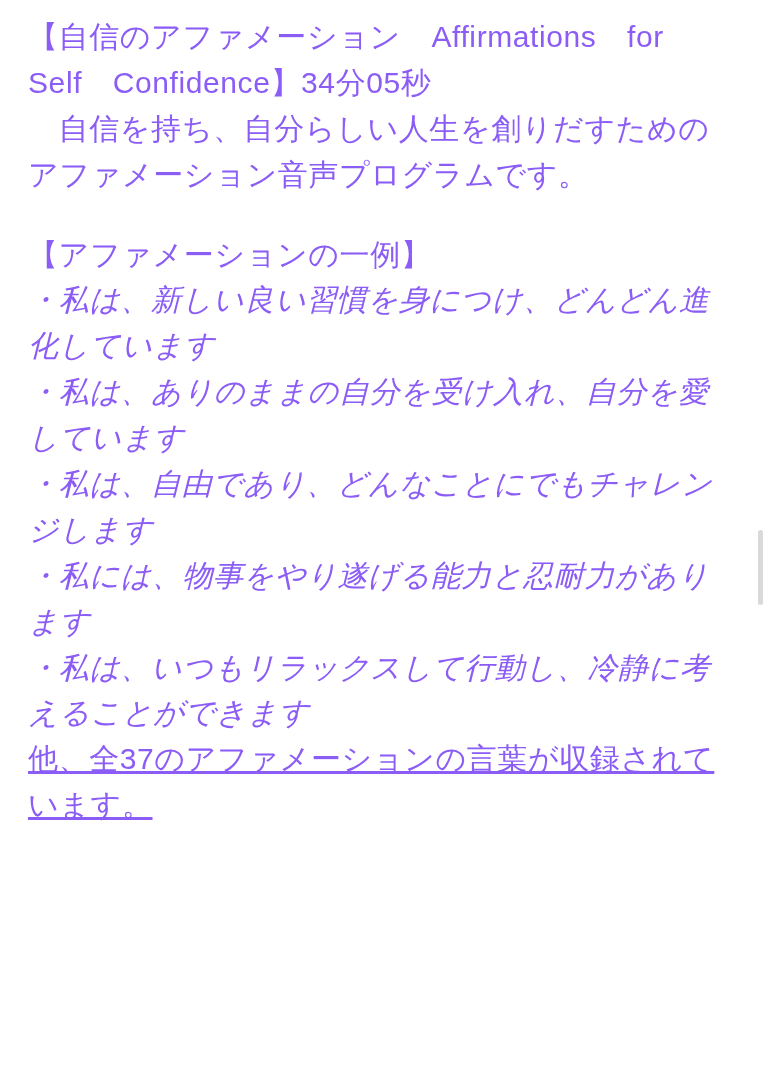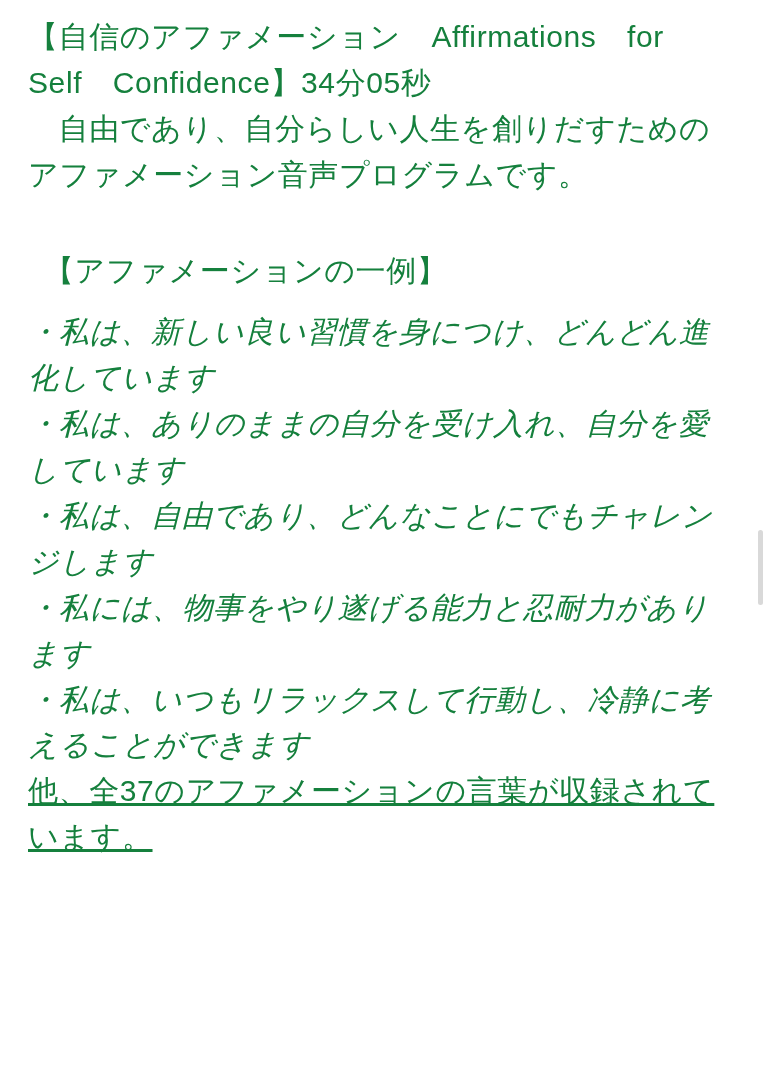--- a/index.html
+++ b/index.html
@@ -15,42 +15,42 @@
   }
   .page {
     position: relative;
     width: 765px;
     height: 1080px;
     background: #ffffff;
     box-sizing: border-box;
     padding: 14px 34px 0 28px;
   }
   .doc-text {
-    color: #15803d;
+    color: #8b5cf6;
     font-size: 30px;
     line-height: 1.53;
     letter-spacing: 0.6px;
     font-weight: 400;
   }
   .para {
     margin: 0;
     white-space: pre-wrap;
   }
   .p-title {
     margin: 0 0 0 0;
   }
   .p-lead {
     margin: 0;
     text-indent: 0;
   }
   .spacer {
     height: 34px;
   }
   .p-example-head {
-    margin: 16px;
+    margin: 0;
   }
   .p-item {
     margin: 0;
     font-style: italic;
   }
   .p-tail {
     margin: 0;
     text-decoration: underline;
   }
   
@@ -74,21 +74,21 @@
 </style>
 </head>
 <body>
 
 <div class="page">
 
   <div class="doc-text">
 
     <p class="para p-title">【自信のアファメーション　Affirmations　for　Self　Confidence】34分05秒</p>
 
-    <p class="para p-lead">　自由であり、自分らしい人生を創りだすためのアファメーション音声プログラムです。</p>
+    <p class="para p-lead">　自信を持ち、自分らしい人生を創りだすためのアファメーション音声プログラムです。</p>
 
     <div class="spacer"></div>
 
     <p class="para p-example-head">【アファメーションの一例】</p>
 
     <p class="para p-item">・私は、新しい良い習慣を身につけ、どんどん進化しています</p>
 
     <p class="para p-item">・私は、ありのままの自分を受け入れ、自分を愛しています</p>
 
     <p class="para p-item">・私は、自由であり、どんなことにでもチャレンジします</p>

